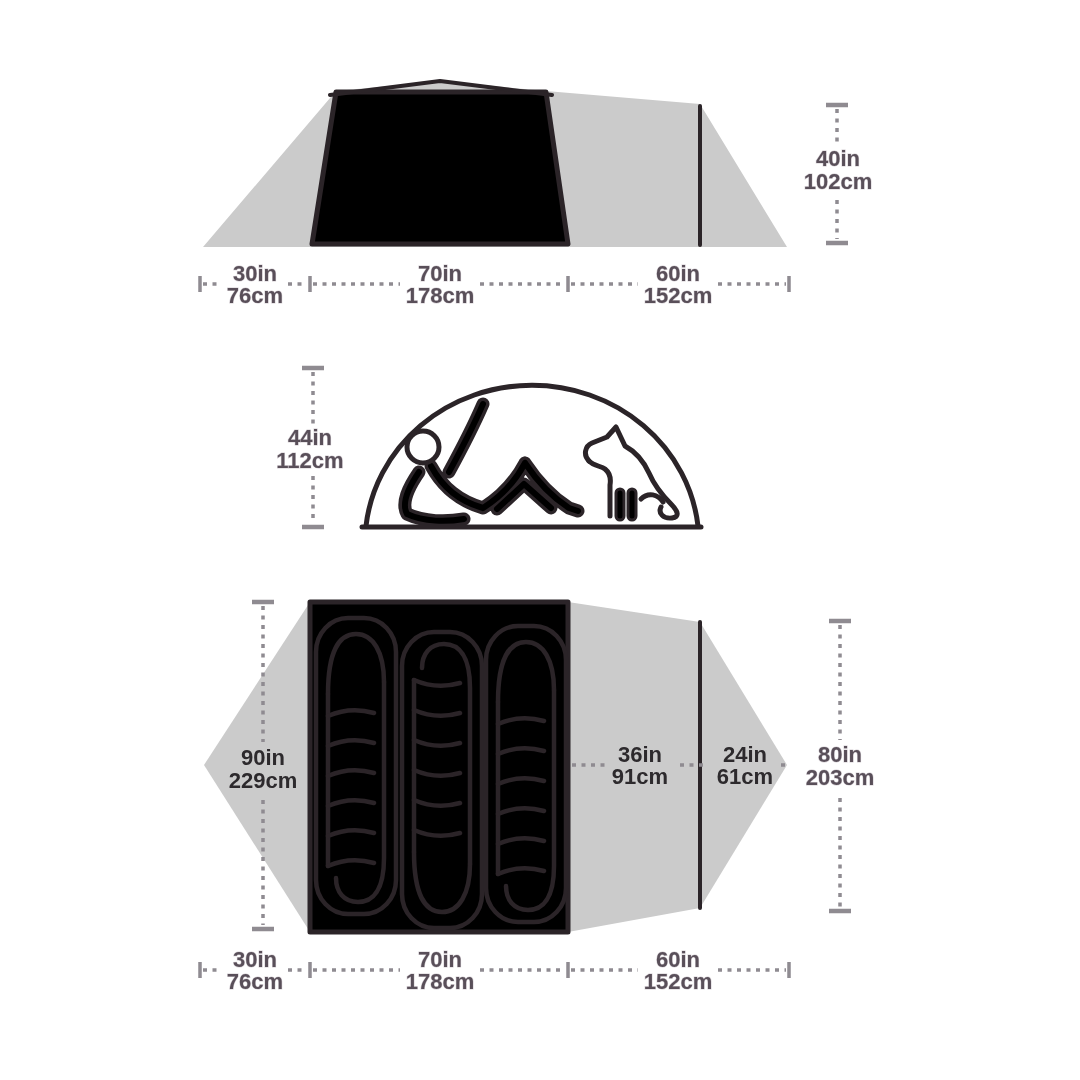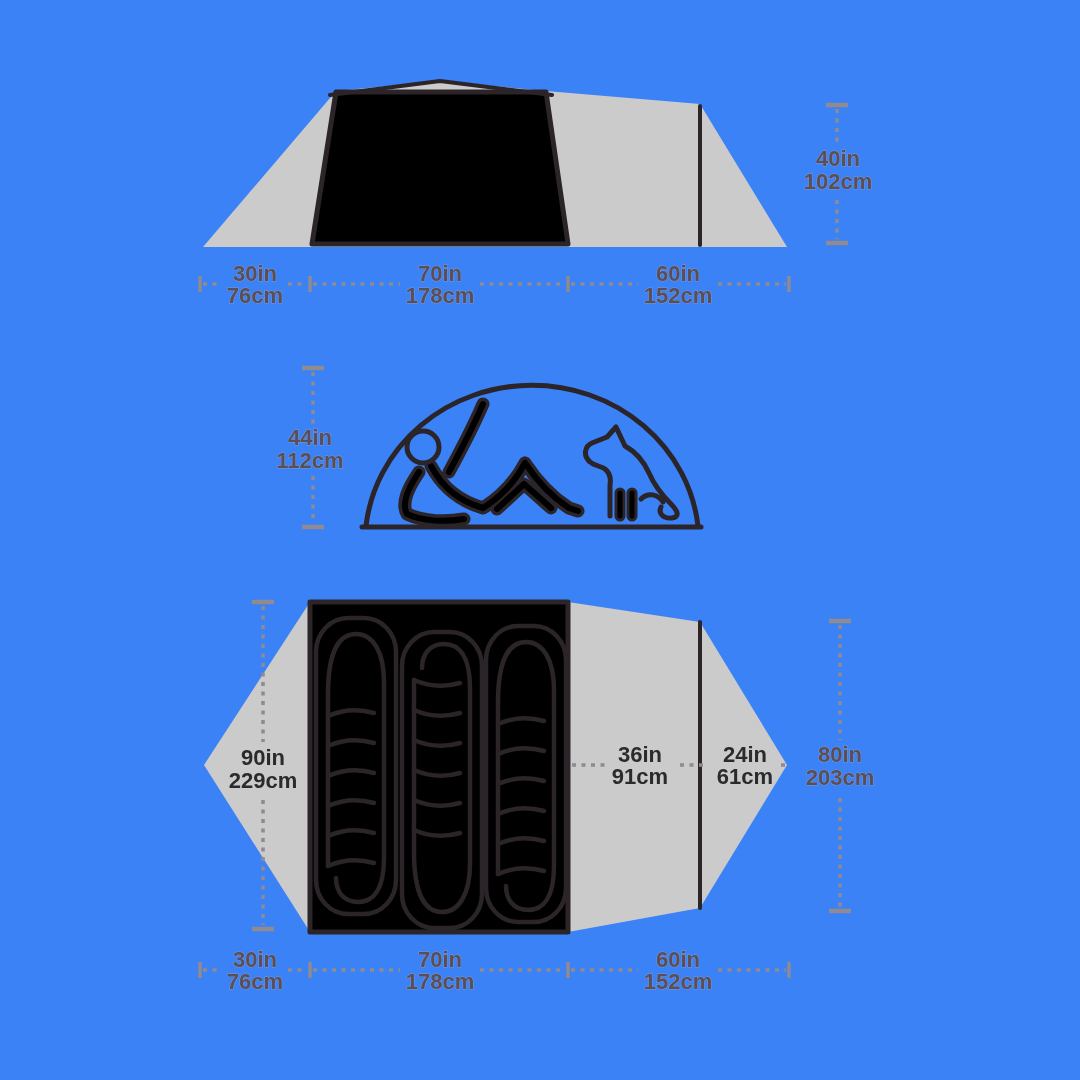--- a/index.html
+++ b/index.html
@@ -1,19 +1,19 @@
 <!DOCTYPE html>
 <html><head>
 <meta charset="utf-8">
 <style>
   html,body { margin:0; padding:0; background:#000; }
   .canvas {
     position:relative;
     width:1080px; height:1080px;
-    background:#3b82f6;
+    background:#ffffff;
     overflow:hidden;
     font-family:"Liberation Sans", sans-serif;
   }
   svg { display:block; }
 
   
   .sil      { fill:#cbcbcb; stroke:none; }
   .bodyfill { fill:#000000; stroke:#2b2428; stroke-width:5; stroke-linejoin:round; }
   .ln       { stroke:#2b2428; stroke-width:5; fill:none; stroke-linecap:round; stroke-linejoin:round; }
   .ln4      { stroke-width:4; }

